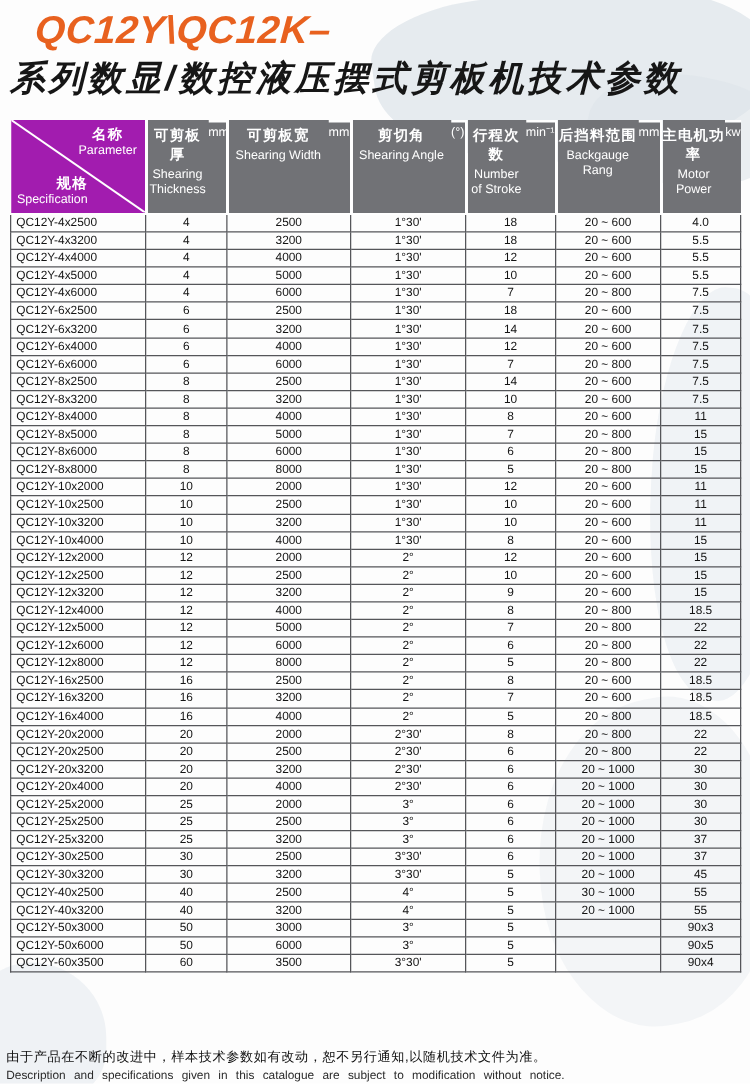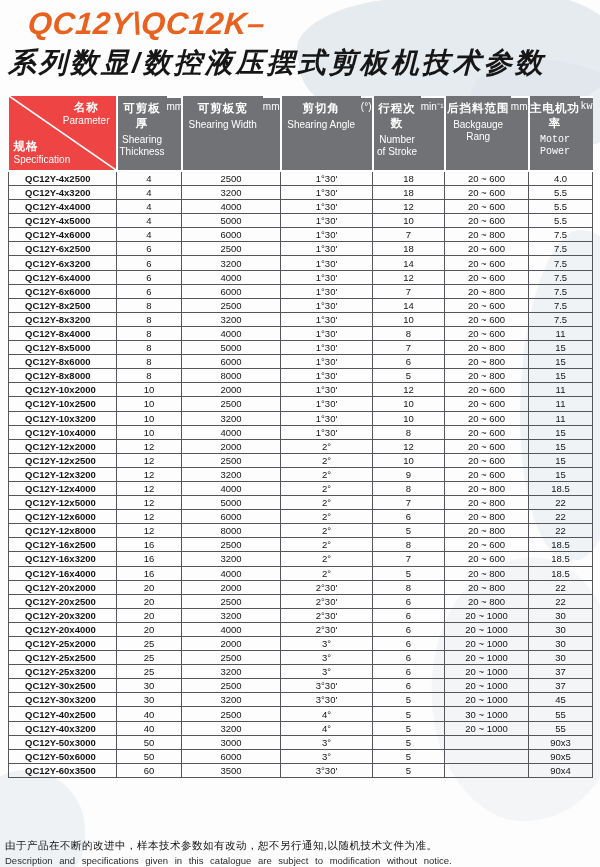--- a/index.html
+++ b/index.html
@@ -41,41 +41,41 @@
     position:absolute; left:8px; top:96px; width:584px;
     border-collapse:collapse; table-layout:fixed;
     background:transparent;
   }
   
   th {
     background:#717276; color:#fff; font-weight:normal;
     border-right:2px solid #fff; border-bottom:2px solid #fff;
     vertical-align:top; padding:0; height:74px; position:relative;
   }
-  th:last-child { border-right:none;font-family:Liberation Mono, monospace; }
+  th:last-child { border-right:none; }
   .hwrap { display:flex; flex-direction:row; height:74px; }
   .h-top { flex:1; padding-top:5px; }
   .h-cn { font-size:11.5px; font-weight:bold; letter-spacing:1px; text-align:center; }
   .h-en { font-size:10px; line-height:1.15; text-align:center; margin-top:3px; padding:0 2px; }
   .h-unit { height:20px; line-height:18px; font-size:10px; text-align:center;
             border-top:2px solid #fff; }
-  th.corner { background:#ef4444;margin-left:48px; }
+  th.corner { background:#a21caf;margin-left:48px; }
   th.corner svg.diag { position:absolute; left:0; top:0; width:100%; height:100%; }
   .c-name { position:absolute; top:4px; right:6px; text-align:center; }
-  .c-spec { position:absolute; bottom:5px; left:5px; text-align:left; }
+  .c-spec { position:absolute; bottom:5px; left:5px; text-align:right; }
   .c-name .cn, .c-spec .cn { display:block; font-size:11.5px; font-weight:bold; letter-spacing:1px; }
   .c-name .en, .c-spec .en { display:block; font-size:10px; }
 
   
   td {
     border:1px solid #55565a; font-size:9.5px; height:14.1px;
     line-height:13px; text-align:center; padding:0; color:#141414;
     background:transparent; white-space:nowrap; overflow:hidden;
   }
-  td.model { text-align:left; padding-left:16px;font-weight:bold; }
+  td.model { text-align:left; padding-left:4px; }
 
   .footer { position:absolute; left:5px; top:839px; width:590px; }
   .f-cn { font-size:10.5px; font-weight:normal; color:#101010; letter-spacing:0.5px; }
   .f-en { font-size:9.5px; color:#2a2a2a; margin-top:2px; word-spacing:4px; }
 </style>
 </head>
 <body>
 
 <div class="page">
   <div class="blob b1"></div>

